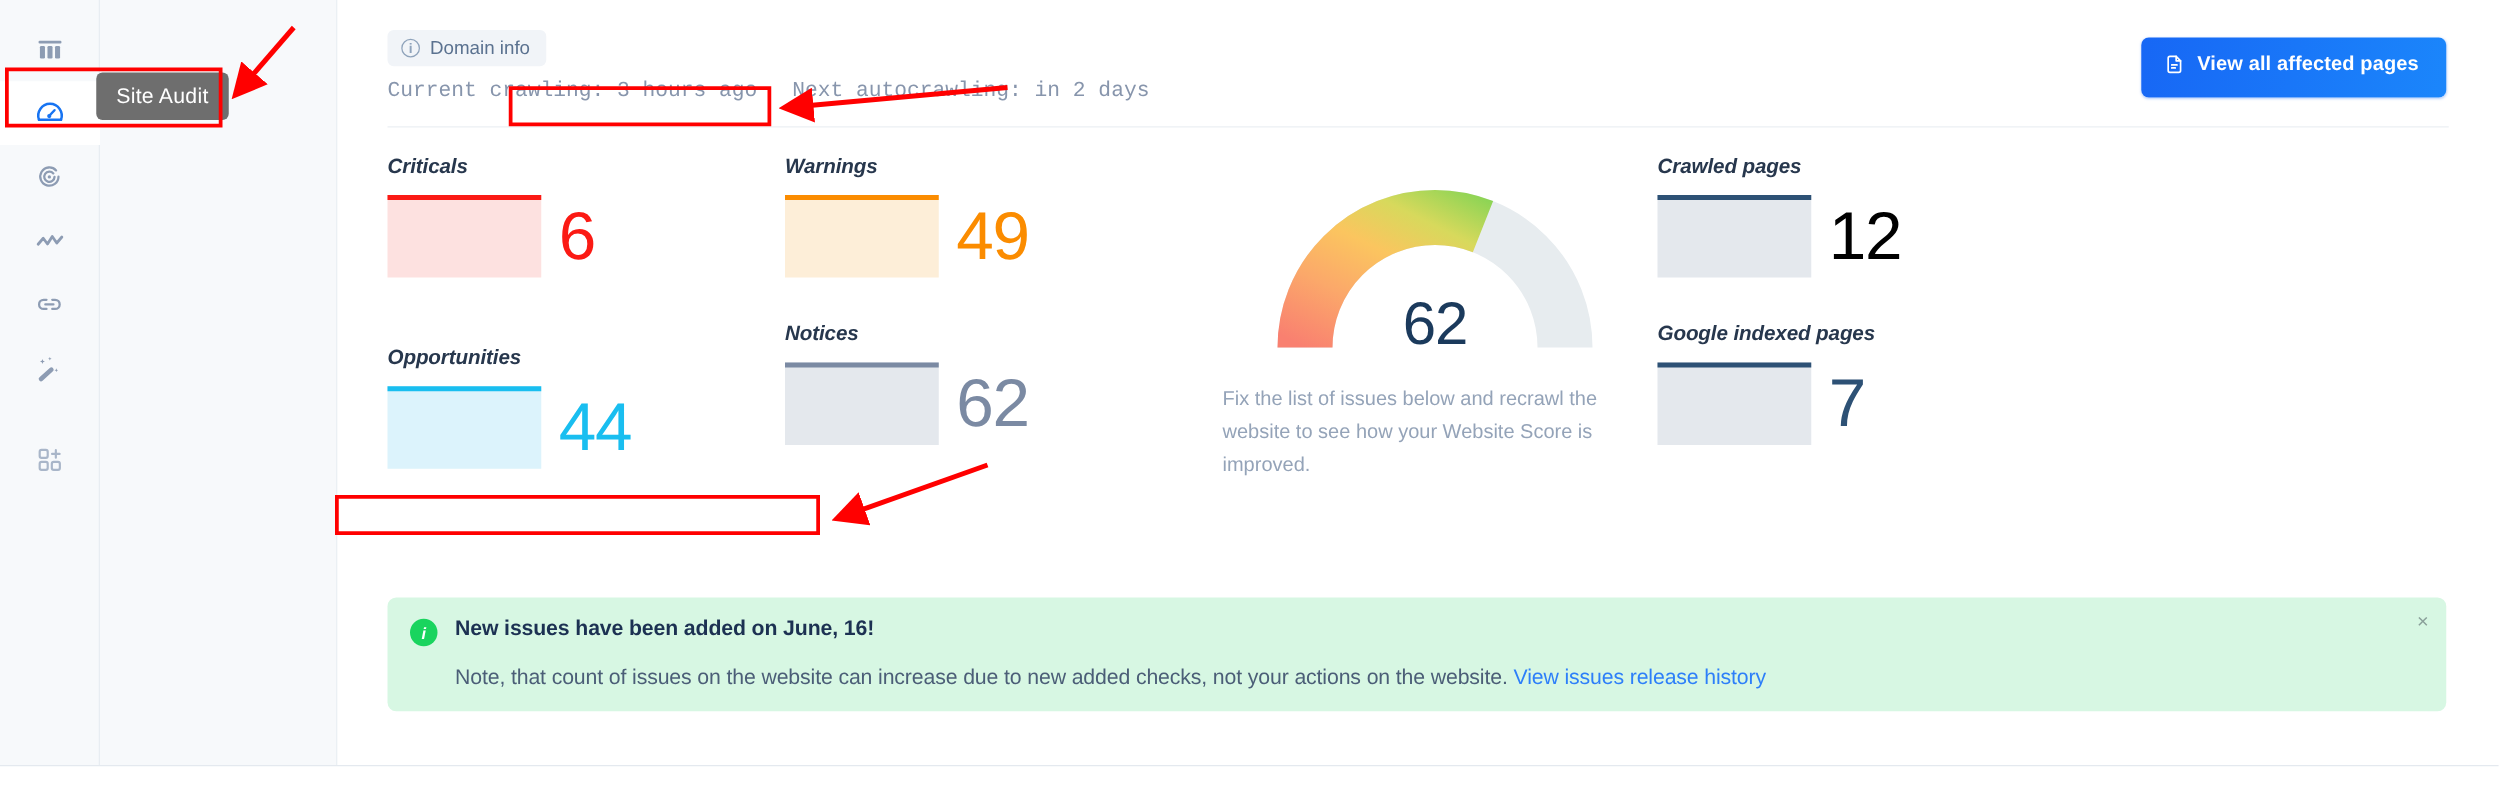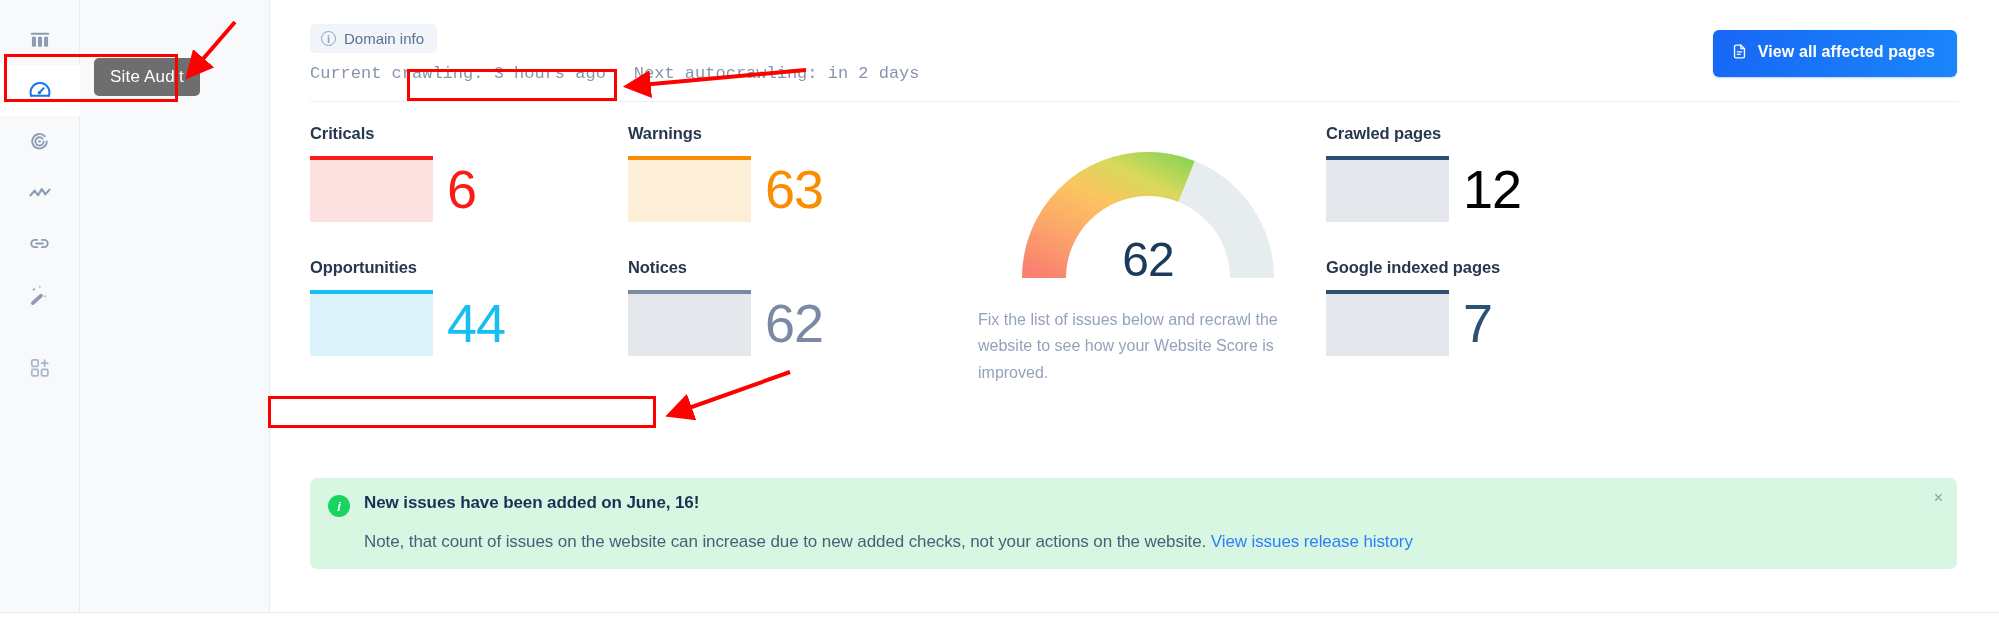--- a/index.html
+++ b/index.html
@@ -28,21 +28,21 @@
   .rail-item svg { display:block; }
 
   
   .panel2 {
     position: absolute; left: 80px; top: 0; width: 190px; height: 612px;
     background: #f7f9fb; border-right: 1px solid #e8edf2;
   }
 
   
   .tooltip {
-    position: absolute; left: 94px; top: 58px;
+    position: absolute; left: 77px; top: 58px;
     background: #6e6e6e; color: #ffffff;
     font-size: 17px; font-weight: 400;
     padding: 9px 16px; border-radius: 5px;
     white-space: nowrap; letter-spacing: .2px;
   }
 
   
   .main { position: absolute; left: 270px; top: 0; right: 0; height: 612px; background:#ffffff; }
 
   .header { padding: 24px 40px 0 40px; }
@@ -87,21 +87,21 @@
   .metrics {
     position: relative; padding: 22px 40px 0 40px;
     display: grid;
     grid-template-columns: 318px 340px 350px 1fr;
     column-gap: 0;
   }
   .stat-col { }
   .stat { margin-bottom: 14px; }
   .stat-label {
     font-size: 16.5px; font-weight: 700; color: #27374d;
-    margin-bottom: 13px; letter-spacing: -.1px;
+    margin-bottom: 13px; letter-spacing: -.1px; font-style: italic;
   }
   .stat-body { display: flex; align-items: center; gap: 14px; }
   .stat-bar { width: 123px; height: 66px; border-top-width: 4px; border-top-style: solid; }
   .stat-num { font-size: 54px; font-weight: 300; line-height: 1; letter-spacing: -1px; }
 
   
   .gauge-col { padding-left: 10px; }
   .gauge-title { font-size: 16.5px; font-weight: 700; color: #27374d; letter-spacing: -.1px; }
   .gauge-wrap { position: relative; width: 260px; height: 145px; margin: 22px auto 0 auto; }
   .gauge-value {
@@ -266,35 +266,35 @@
     <div class="metrics">
 
       <div class="stat-col">
         <div class="stat">
           <div class="stat-label">Criticals</div>
           <div class="stat-body">
             <div class="stat-bar" style="border-top-color:#fb1a14;background:#fde1e0"></div>
             <div class="stat-num" style="color:#fb1a14">6</div>
           </div>
         </div>
-        <div class="stat" style="margin-top:36px">
+        <div class="stat" style="margin-top:55px">
           <div class="stat-label">Opportunities</div>
           <div class="stat-body">
             <div class="stat-bar" style="border-top-color:#19bef0;background:#dcf3fc"></div>
             <div class="stat-num" style="color:#19bef0">44</div>
           </div>
         </div>
       </div>
 
       <div class="stat-col">
         <div class="stat">
           <div class="stat-label">Warnings</div>
           <div class="stat-body">
             <div class="stat-bar" style="border-top-color:#fb8c00;background:#fdeed8"></div>
-            <div class="stat-num" style="color:#fb8c00">63</div>
+            <div class="stat-num" style="color:#fb8c00">49</div>
           </div>
         </div>
         <div class="stat" style="margin-top:36px">
           <div class="stat-label">Notices</div>
           <div class="stat-body">
             <div class="stat-bar" style="border-top-color:#7b8aa3;background:#e4e8ed"></div>
             <div class="stat-num" style="color:#7b8aa3">62</div>
           </div>
         </div>
       </div>

